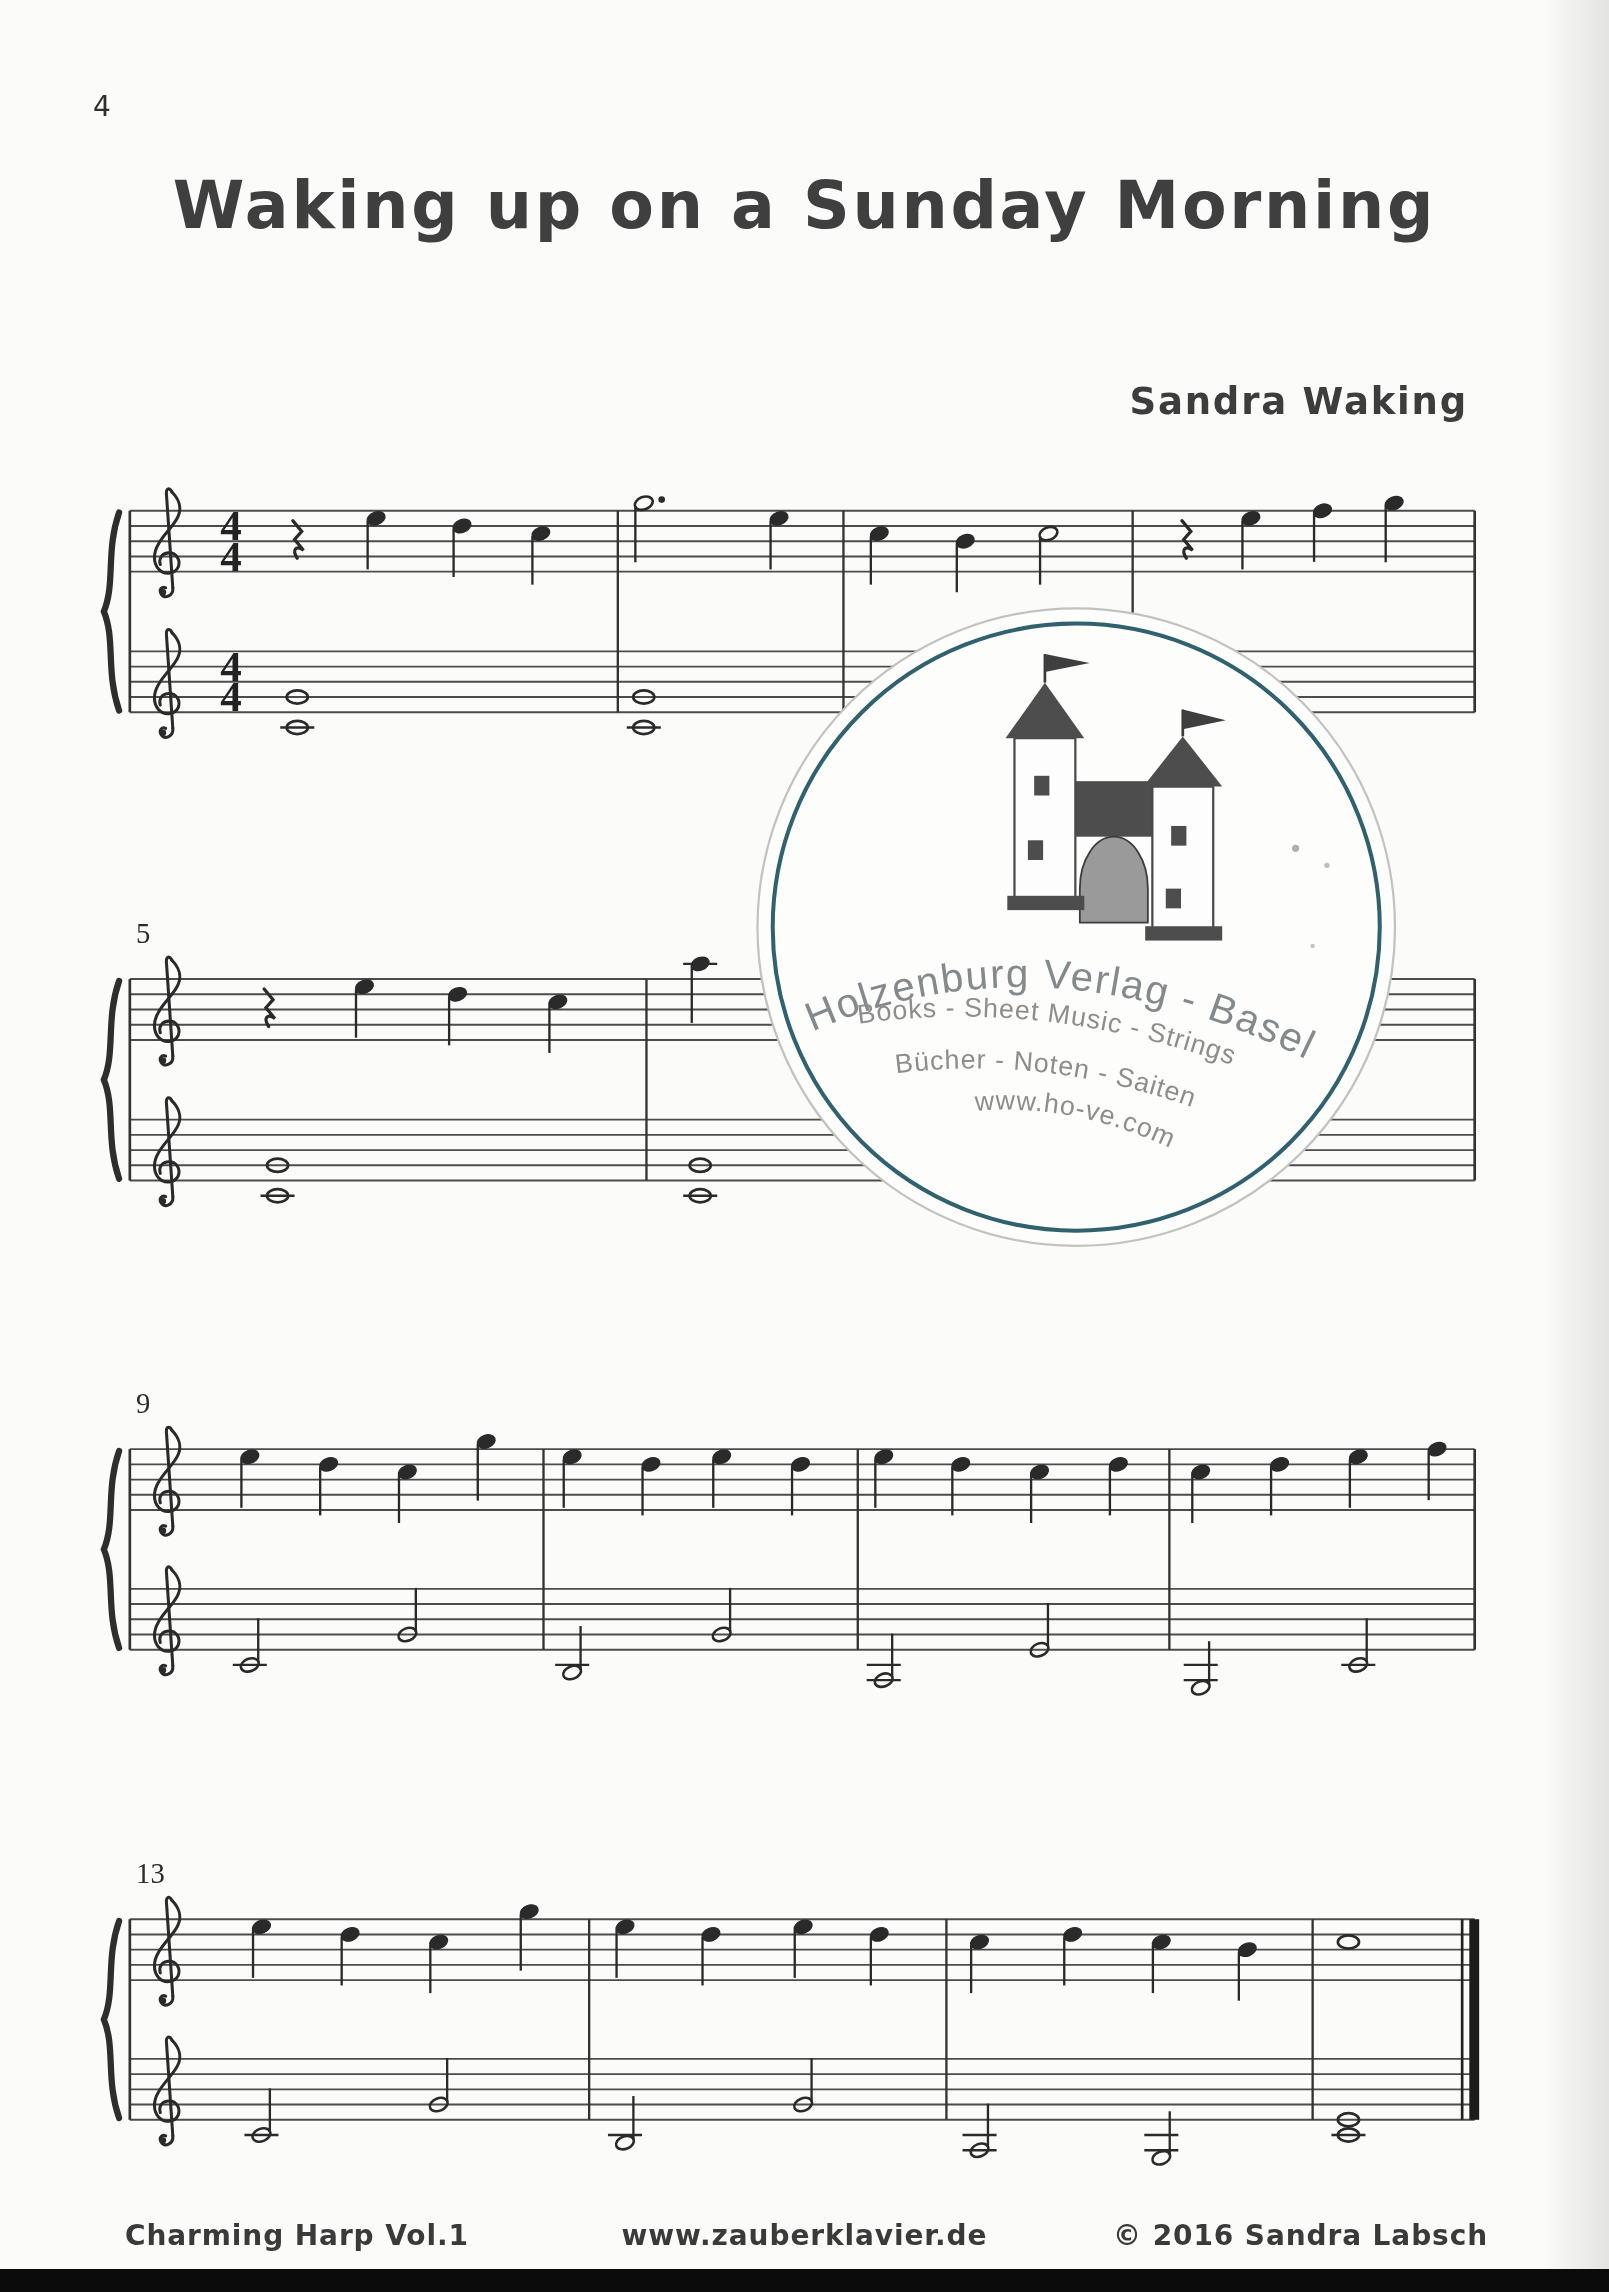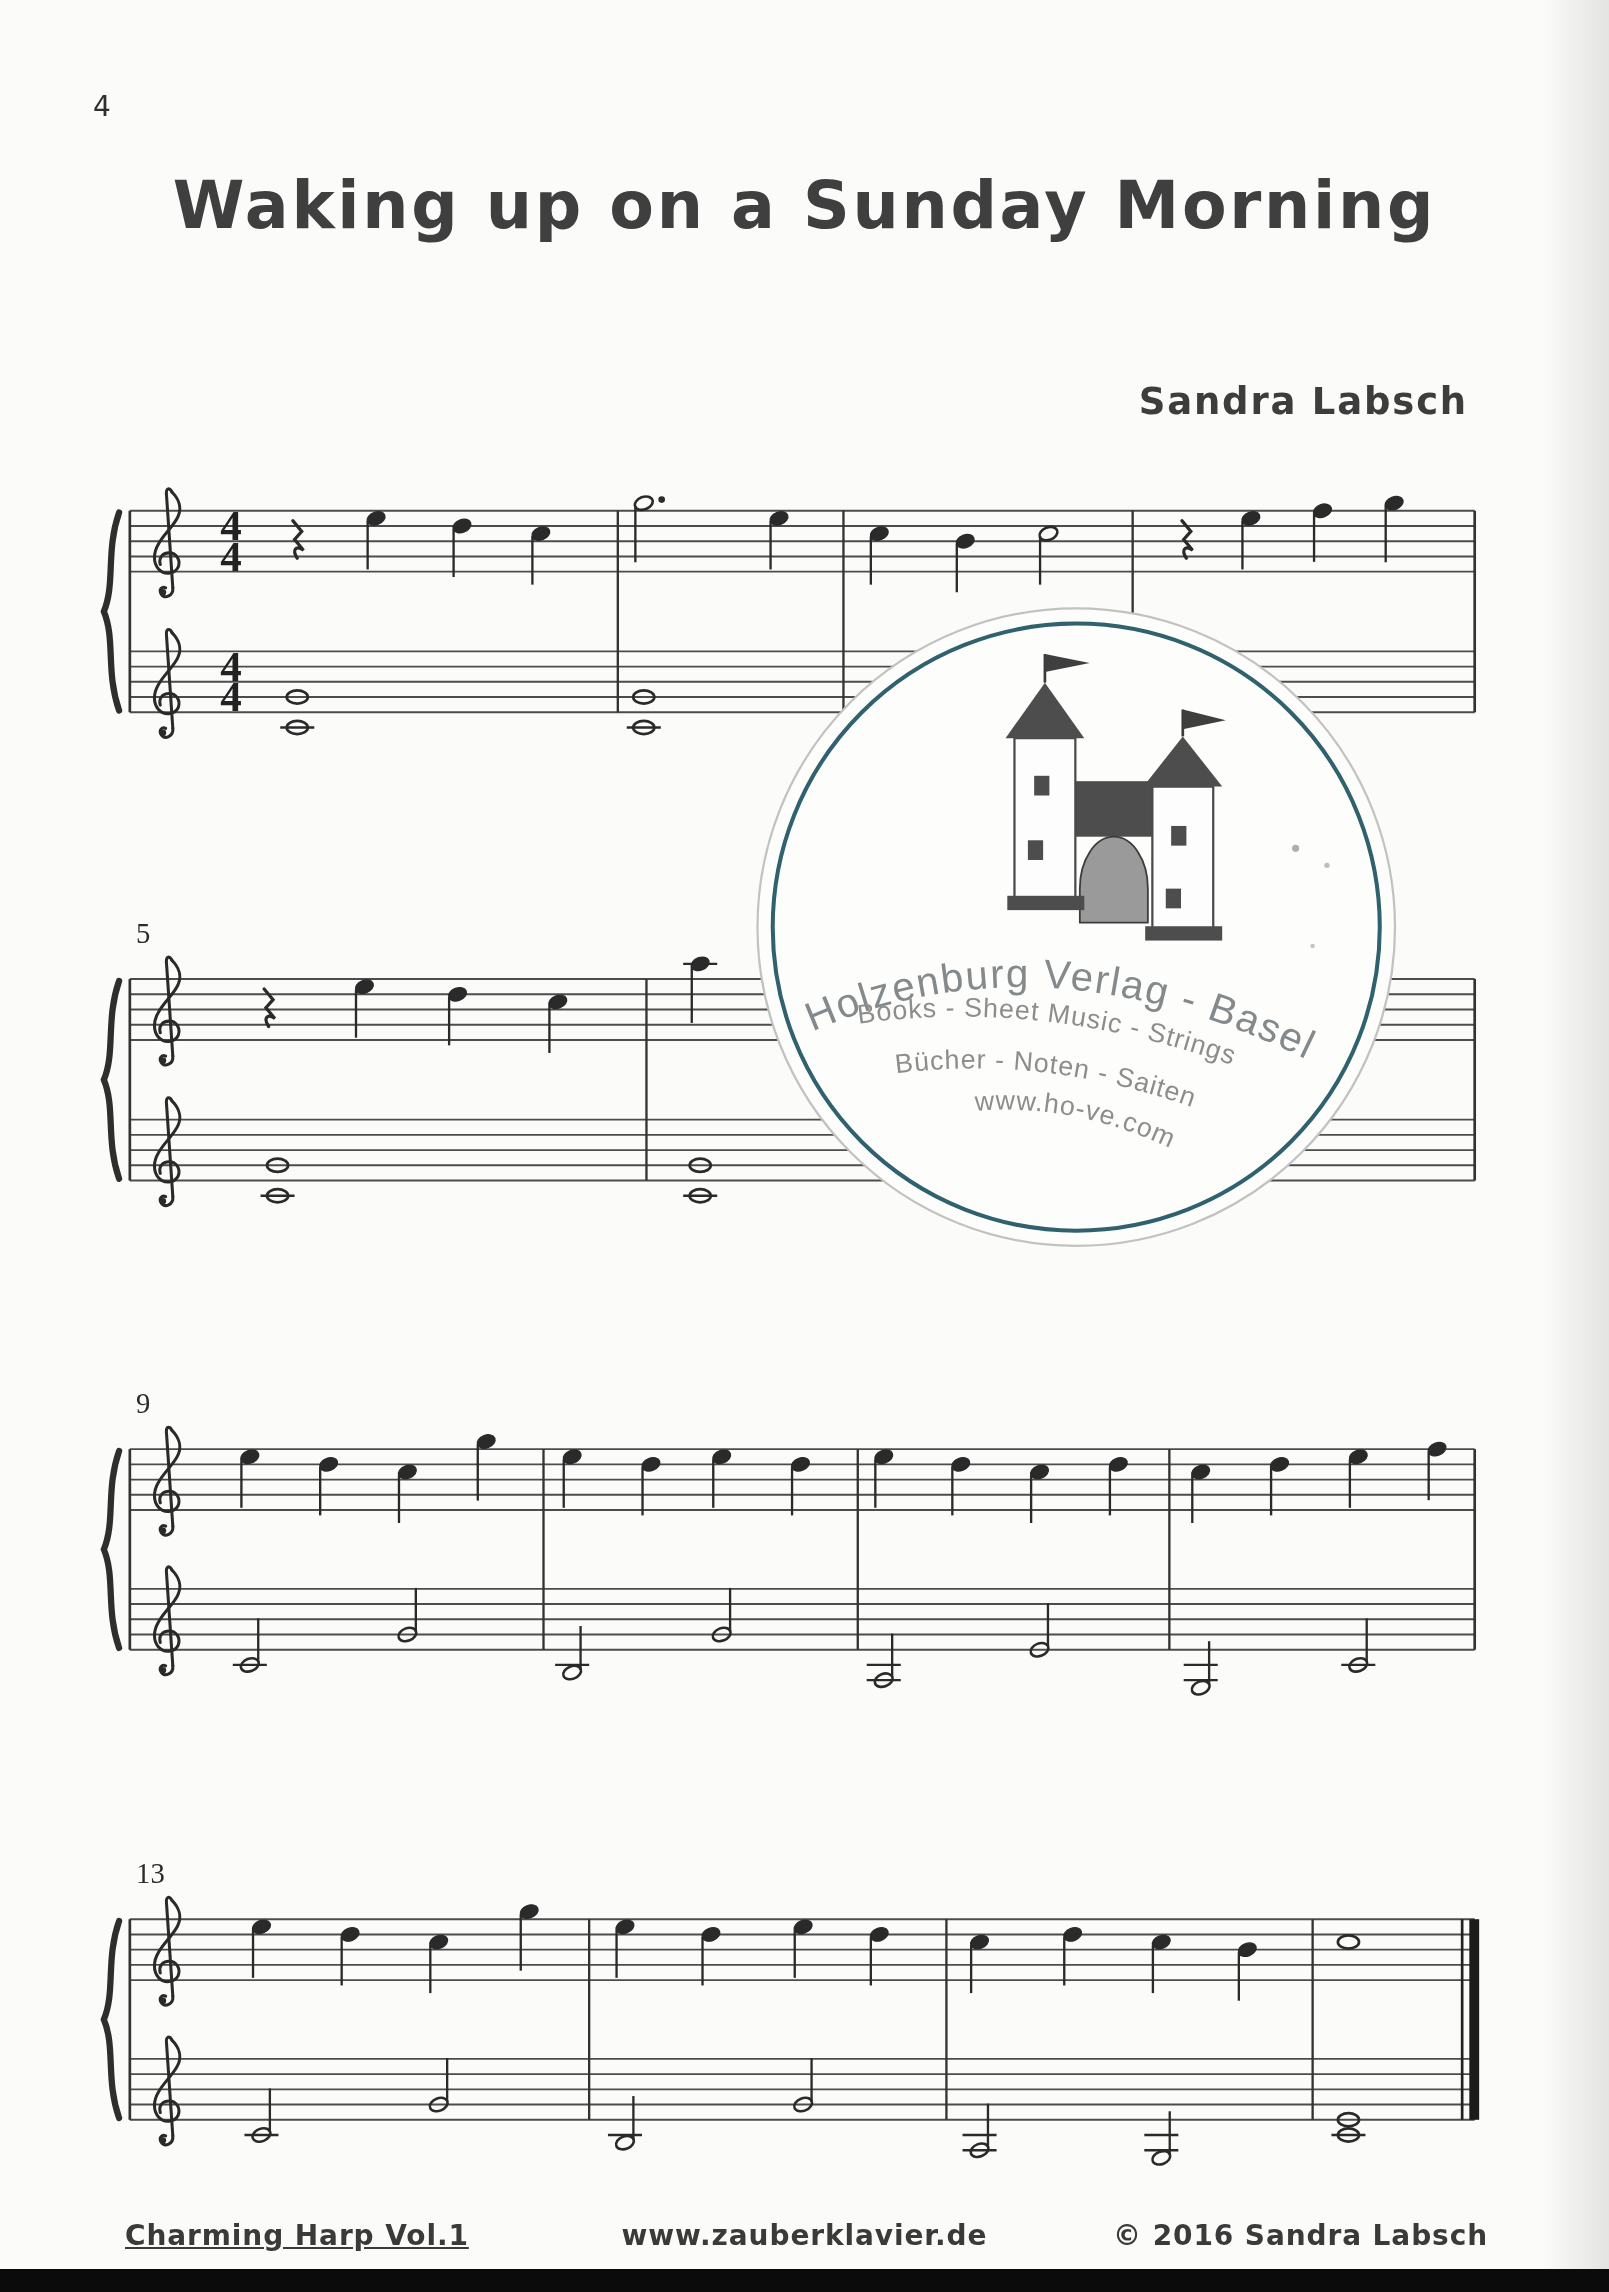--- a/index.html
+++ b/index.html
@@ -25,21 +25,21 @@
     font-size:37px;font-weight:600;color:#3d3d3d;
     letter-spacing:1.8px;
   }
   .score-svg,.sticker-svg{
     position:absolute;left:0;top:0;width:1609px;height:2293px;
   }
   .footer{
     position:absolute;left:0;right:0;top:2219px;height:43px;
     font-size:28px;color:#3a3a3a;font-weight:600;letter-spacing:0.9px;
   }
-  .footer .f-left{position:absolute;left:125px;text-decoration:underline;}
+  .footer .f-left{position:absolute;left:125px;}
   .footer .f-center{position:absolute;left:0;right:0;text-align:center;}
   .footer .f-right{position:absolute;right:121px;}
   .scan-bar{
     position:absolute;left:0;right:0;bottom:0;height:24px;background:#0b0b0b;
   }
   .scan-edge{
     position:absolute;top:0;bottom:24px;right:0;width:67px;
     background:linear-gradient(to right, rgba(120,120,120,0) 0%, rgba(120,120,120,0.18) 100%);
   }
   .mnum{font-family:"Liberation Serif", serif;font-size:32px;fill:#2b2b2b;}
@@ -47,21 +47,21 @@
   .stk-l1{font-family:"Liberation Sans", sans-serif;font-size:45px;fill:#848a8c;letter-spacing:2px;}
   .stk-sm{font-family:"Liberation Sans", sans-serif;font-size:30px;fill:#8d8d8d;letter-spacing:1px;}
 </style>
 </head>
 <body>
 
 <div class="page">
 
   <div class="page-number">4</div>
   <div class="title">Waking up on a Sunday Morning</div>
-  <div class="composer">Sandra Labsch</div>
+  <div class="composer">Sandra Waking</div>
 
   <svg id="score" class="score-svg" viewBox="0 0 1797 2560">
       <line x1="145" y1="570" x2="1647" y2="570" stroke="#4c4c4c" stroke-width="2.1" stroke-linecap="butt"></line>
       <line x1="145" y1="587" x2="1647" y2="587" stroke="#4c4c4c" stroke-width="2.1" stroke-linecap="butt"></line>
       <line x1="145" y1="604" x2="1647" y2="604" stroke="#4c4c4c" stroke-width="2.1" stroke-linecap="butt"></line>
       <line x1="145" y1="621" x2="1647" y2="621" stroke="#4c4c4c" stroke-width="2.1" stroke-linecap="butt"></line>
       <line x1="145" y1="638" x2="1647" y2="638" stroke="#4c4c4c" stroke-width="2.1" stroke-linecap="butt"></line>
       <line x1="145" y1="727" x2="1647" y2="727" stroke="#4c4c4c" stroke-width="2.1" stroke-linecap="butt"></line>
       <line x1="145" y1="744" x2="1647" y2="744" stroke="#4c4c4c" stroke-width="2.1" stroke-linecap="butt"></line>
       <line x1="145" y1="761" x2="1647" y2="761" stroke="#4c4c4c" stroke-width="2.1" stroke-linecap="butt"></line>

